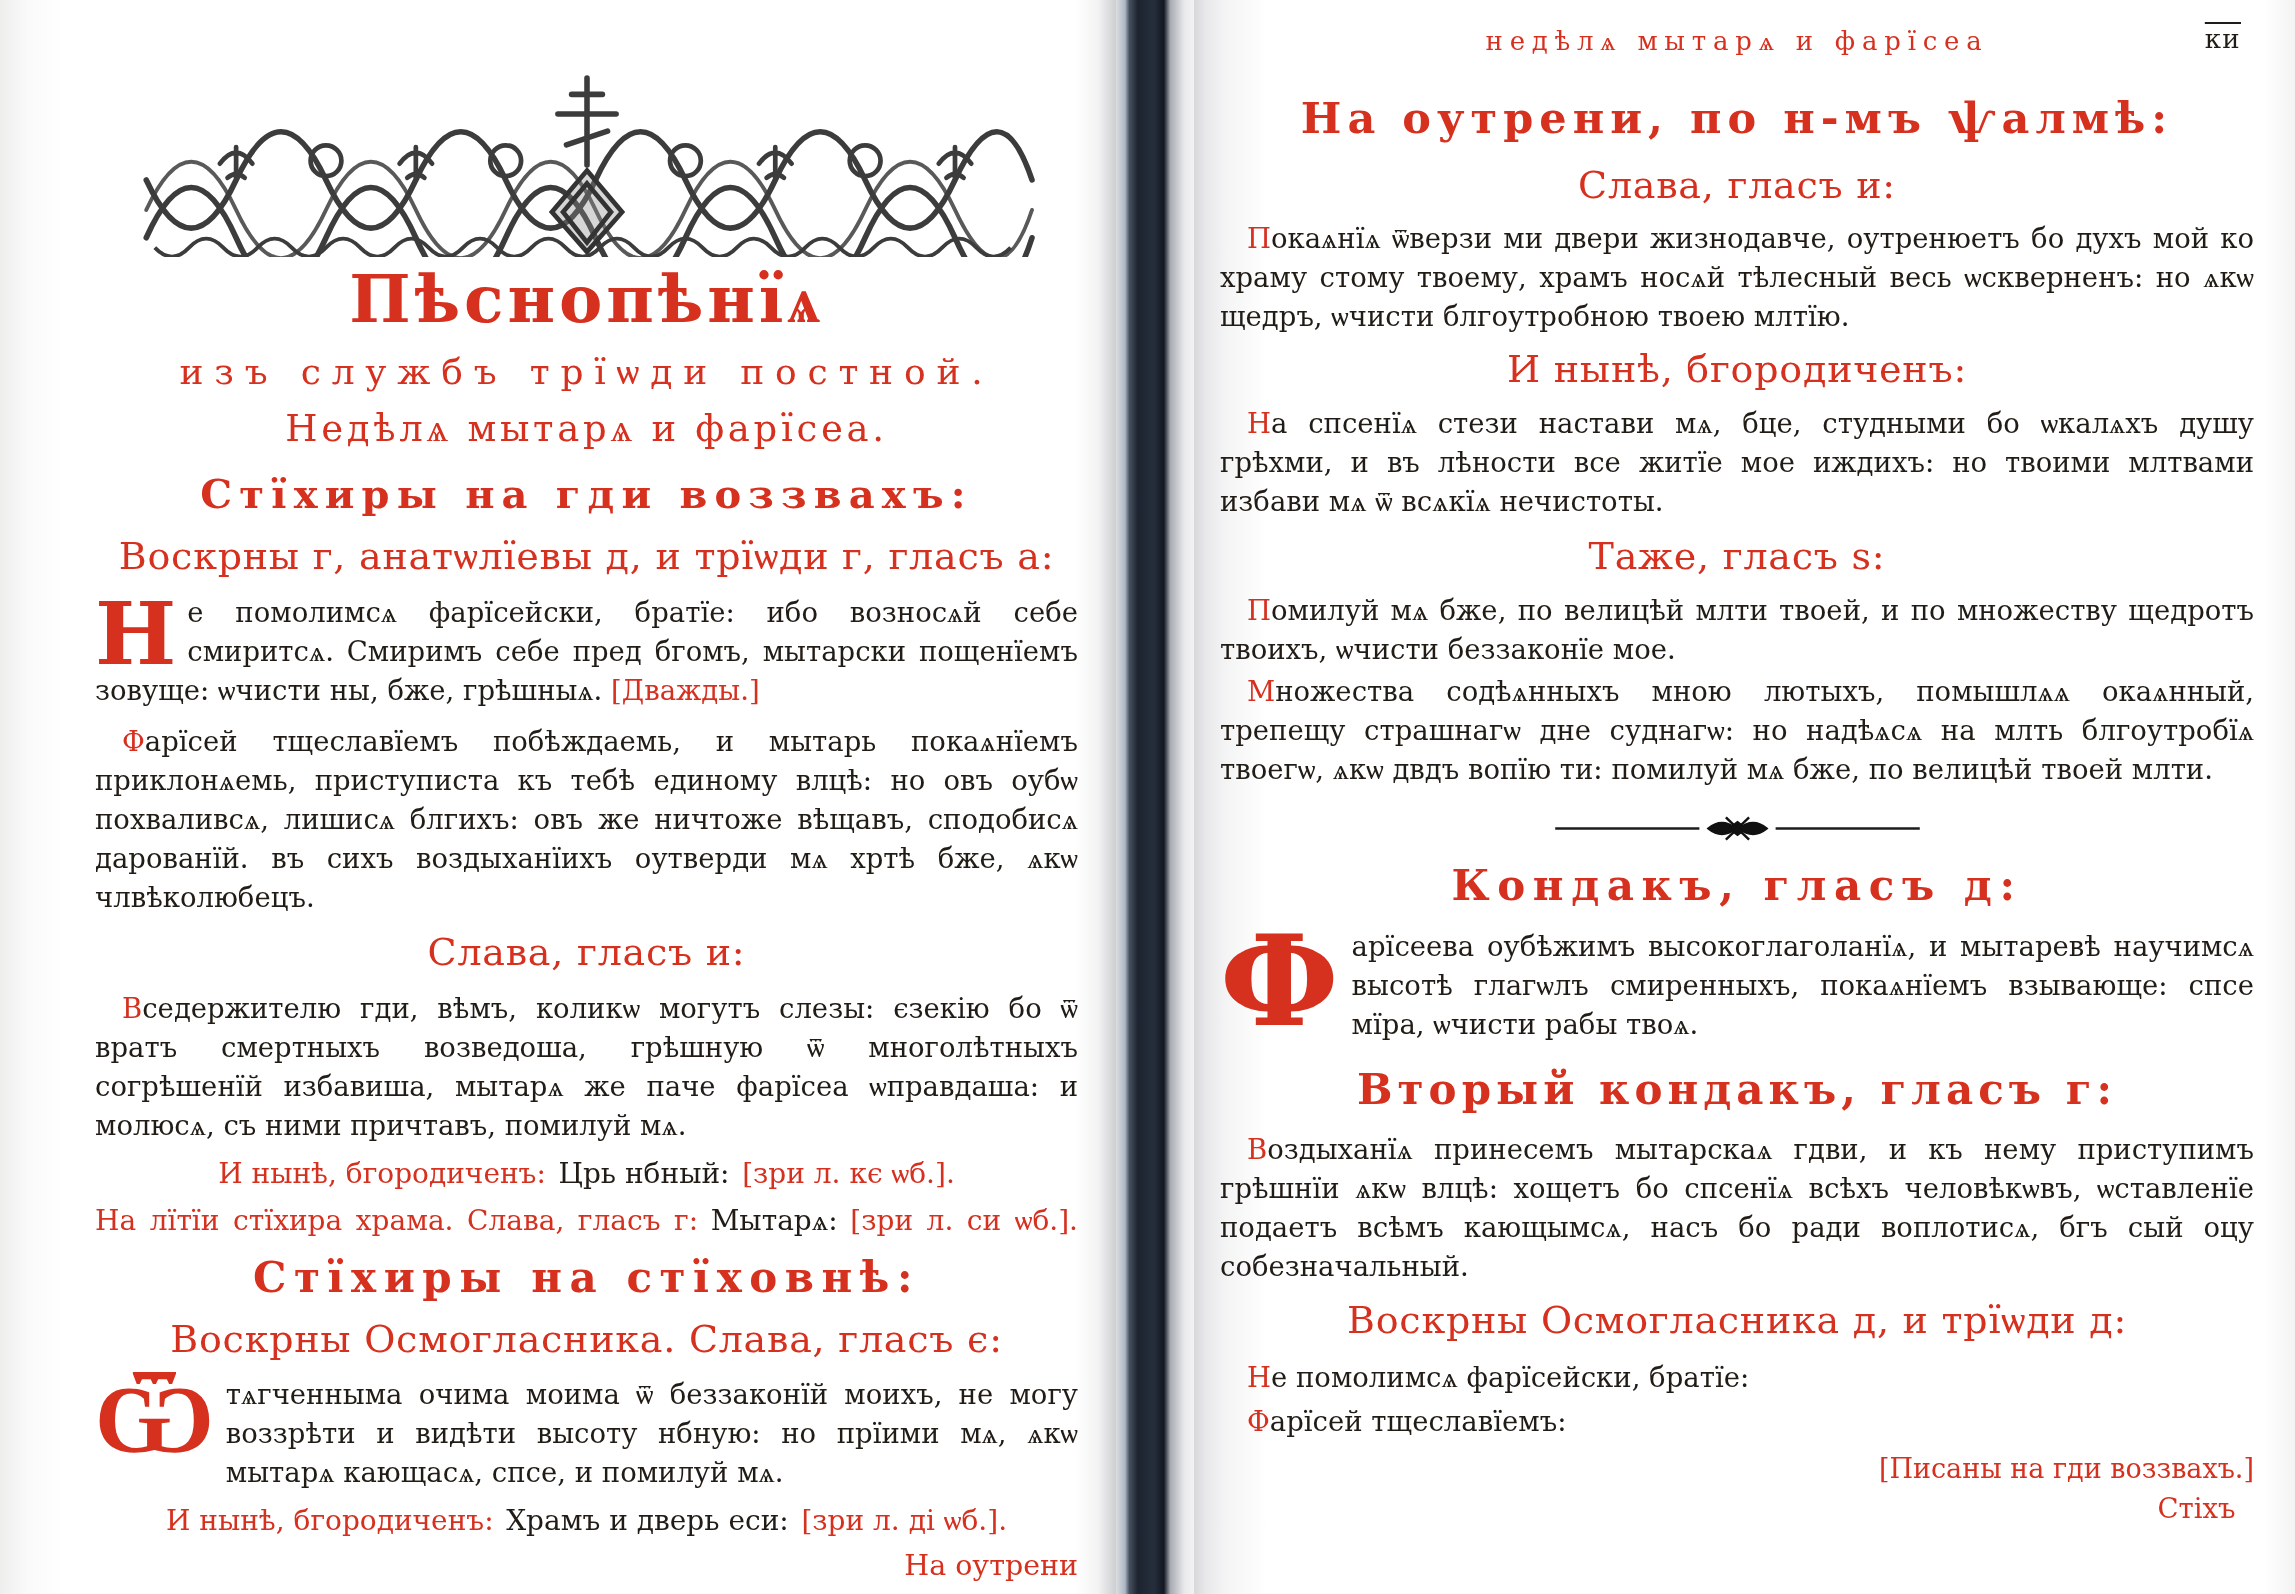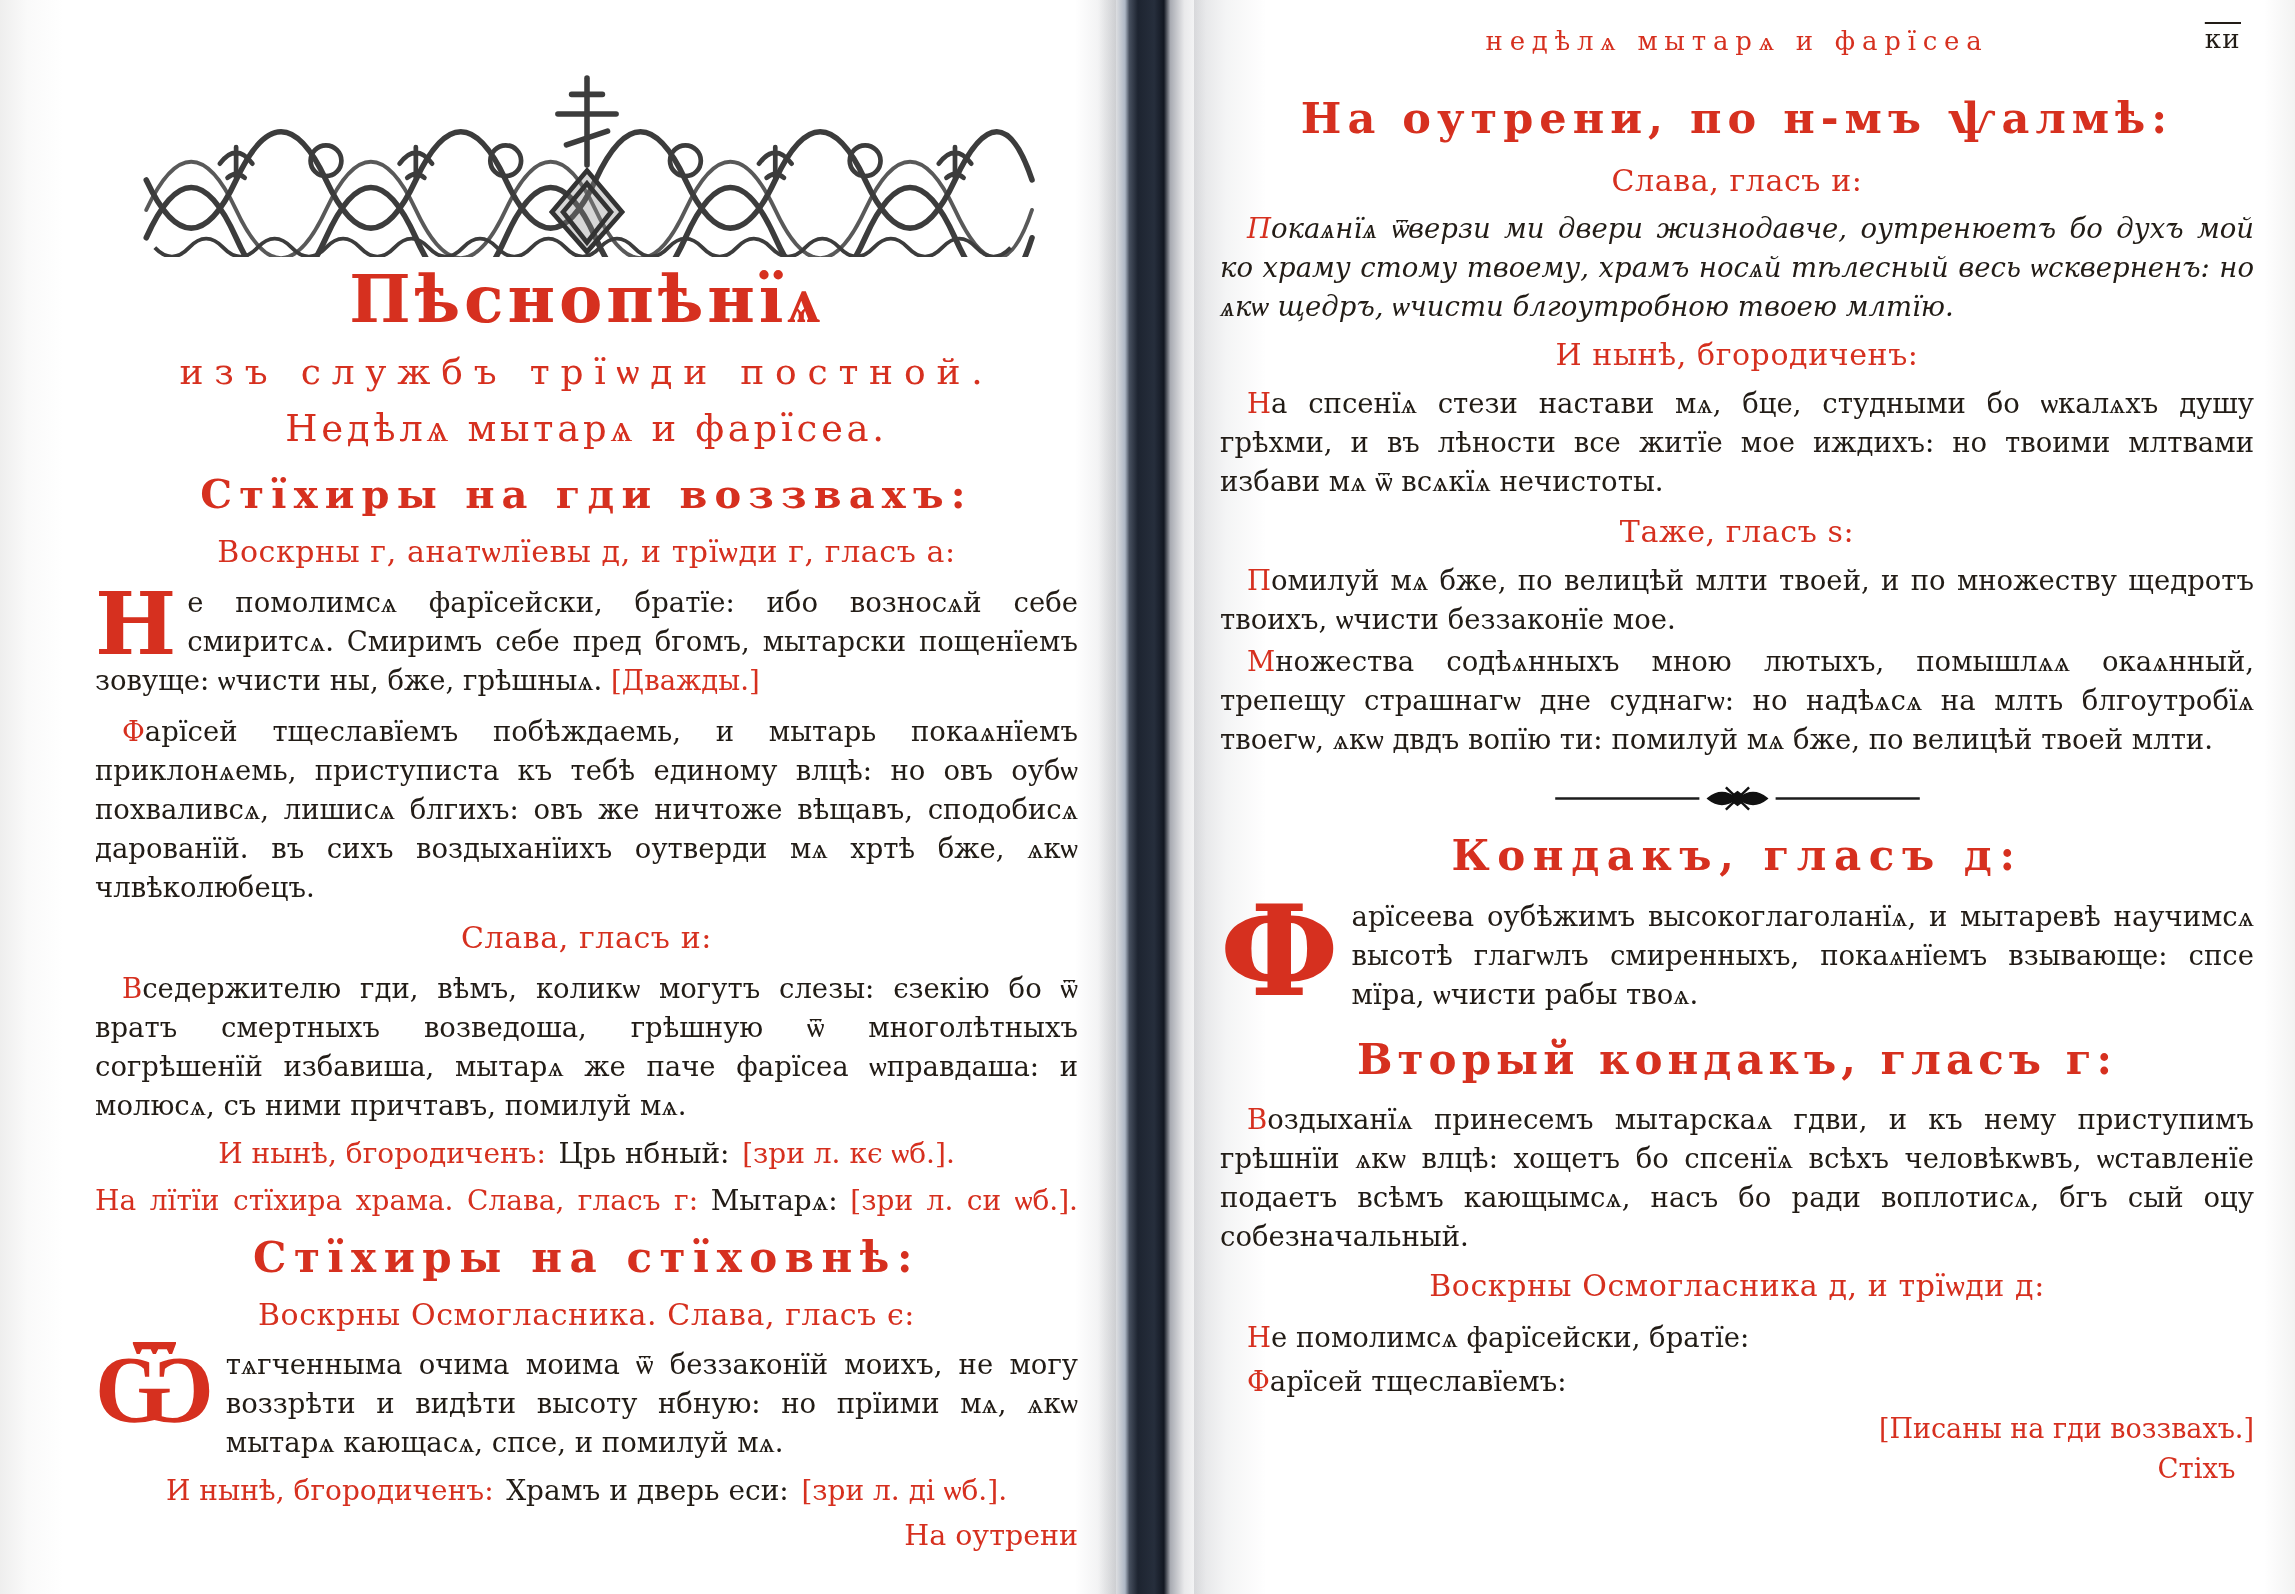--- a/index.html
+++ b/index.html
@@ -52,21 +52,21 @@
   .title{
     margin:6.4px 0 0;text-align:center;color:var(--red);
     font-size:65px;font-weight:700;letter-spacing:.06em;line-height:1.12;
   }
   .subtitle1{margin:13.8px 0 0;text-align:center;color:var(--red);font-size:36px;letter-spacing:.30em;line-height:1.2;}
   .subtitle2{margin:13.8px 0 0;text-align:center;color:var(--red);font-size:37px;font-weight:400;letter-spacing:.10em;line-height:1.2;}
   .h-big{
     margin:17.4px 0 0;text-align:center;color:var(--red);
     font-size:42px;font-weight:700;letter-spacing:.18em;line-height:1.18;
   }
-  .rubric{margin:15.6px 0 0;text-align:center;color:var(--red);font-size:30px;line-height:1.25;letter-spacing:.02em;}
+  .rubric{margin:15.6px 0 0;text-align:center;color:var(--red);font-size:38px;line-height:1.25;letter-spacing:.02em;}
   .para{
     margin:12px 0 0;font-size:27.5px;line-height:1.42;
     text-align:justify;
   }
   .page-right .para{line-height:1.42;}
   .para.indent{text-indent:27px;}
   .init{color:var(--red);}
   .mixline{margin:11px 0 0;font-size:28px;line-height:1.3;text-align:center;}
   .mixline.justify{text-align:justify;text-align-last:justify;}
   .mixline .lead{color:var(--red);margin-right:.45em;}
@@ -175,21 +175,21 @@
   <div class="page page-right">
 
     <div class="running-row">
       <div class="running-head">недѣлѧ мытарѧ и фарїсеа</div>
       <div class="folio">ки</div>
     </div>
 
     <div class="h-utr">На оутрени, по н-мъ ѱалмѣ:</div>
     <div class="rubric slava-r">Слава, гласъ и:</div>
 
-    <p class="para indent" style="margin-top:10px;font-style:italic;">
+    <p class="para indent" style="margin-top:10px;">
       <span class="init">П</span><span>окаѧнїѧ ѿверзи ми двери жизнодавче, оутренюетъ бо духъ мой ко храму стому твоему, храмъ носѧй тѣлесный весь ѡскверненъ: но ѧкѡ щедръ, ѡчисти блгоутробною твоею млтїю.</span>
     </p>
 
     <div class="rubric" style="margin-top:10px;">И нынѣ, бгородиченъ:</div>
 
     <p class="para indent" style="margin-top:10px;">
       <span class="init">Н</span><span>а спсенїѧ стези настави мѧ, бце, студными бо ѡкалѧхъ душу грѣхми, и въ лѣности все житїе мое иждихъ: но твоими млтвами избави мѧ ѿ всѧкїѧ нечистоты.</span>
     </p>
 
     <div class="rubric" style="margin-top:12px;">Таже, гласъ ѕ:</div>

